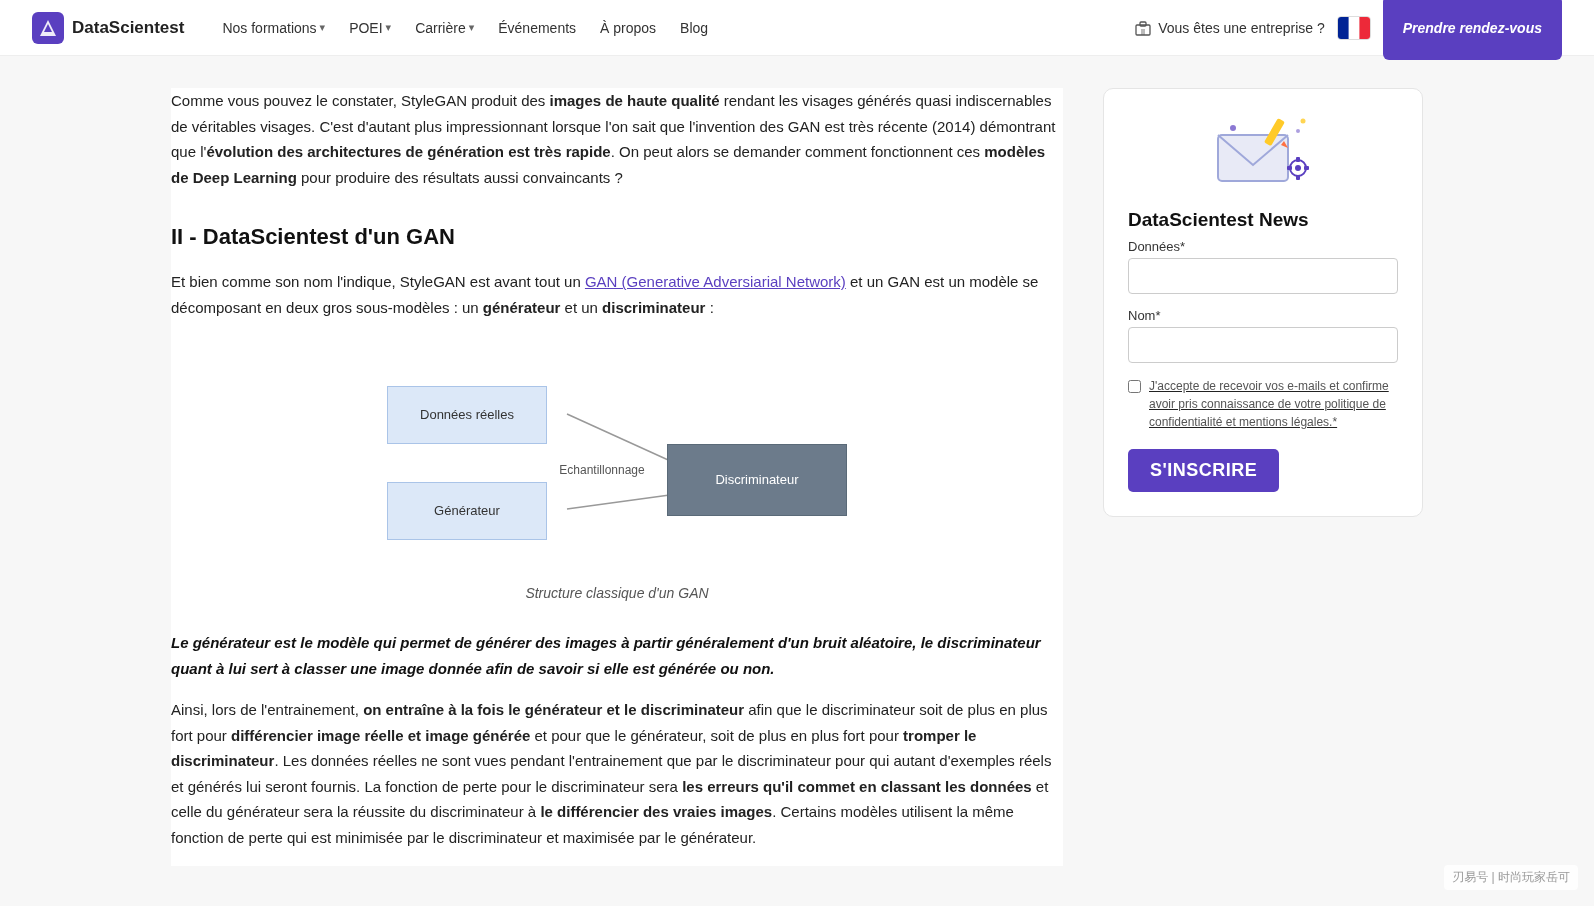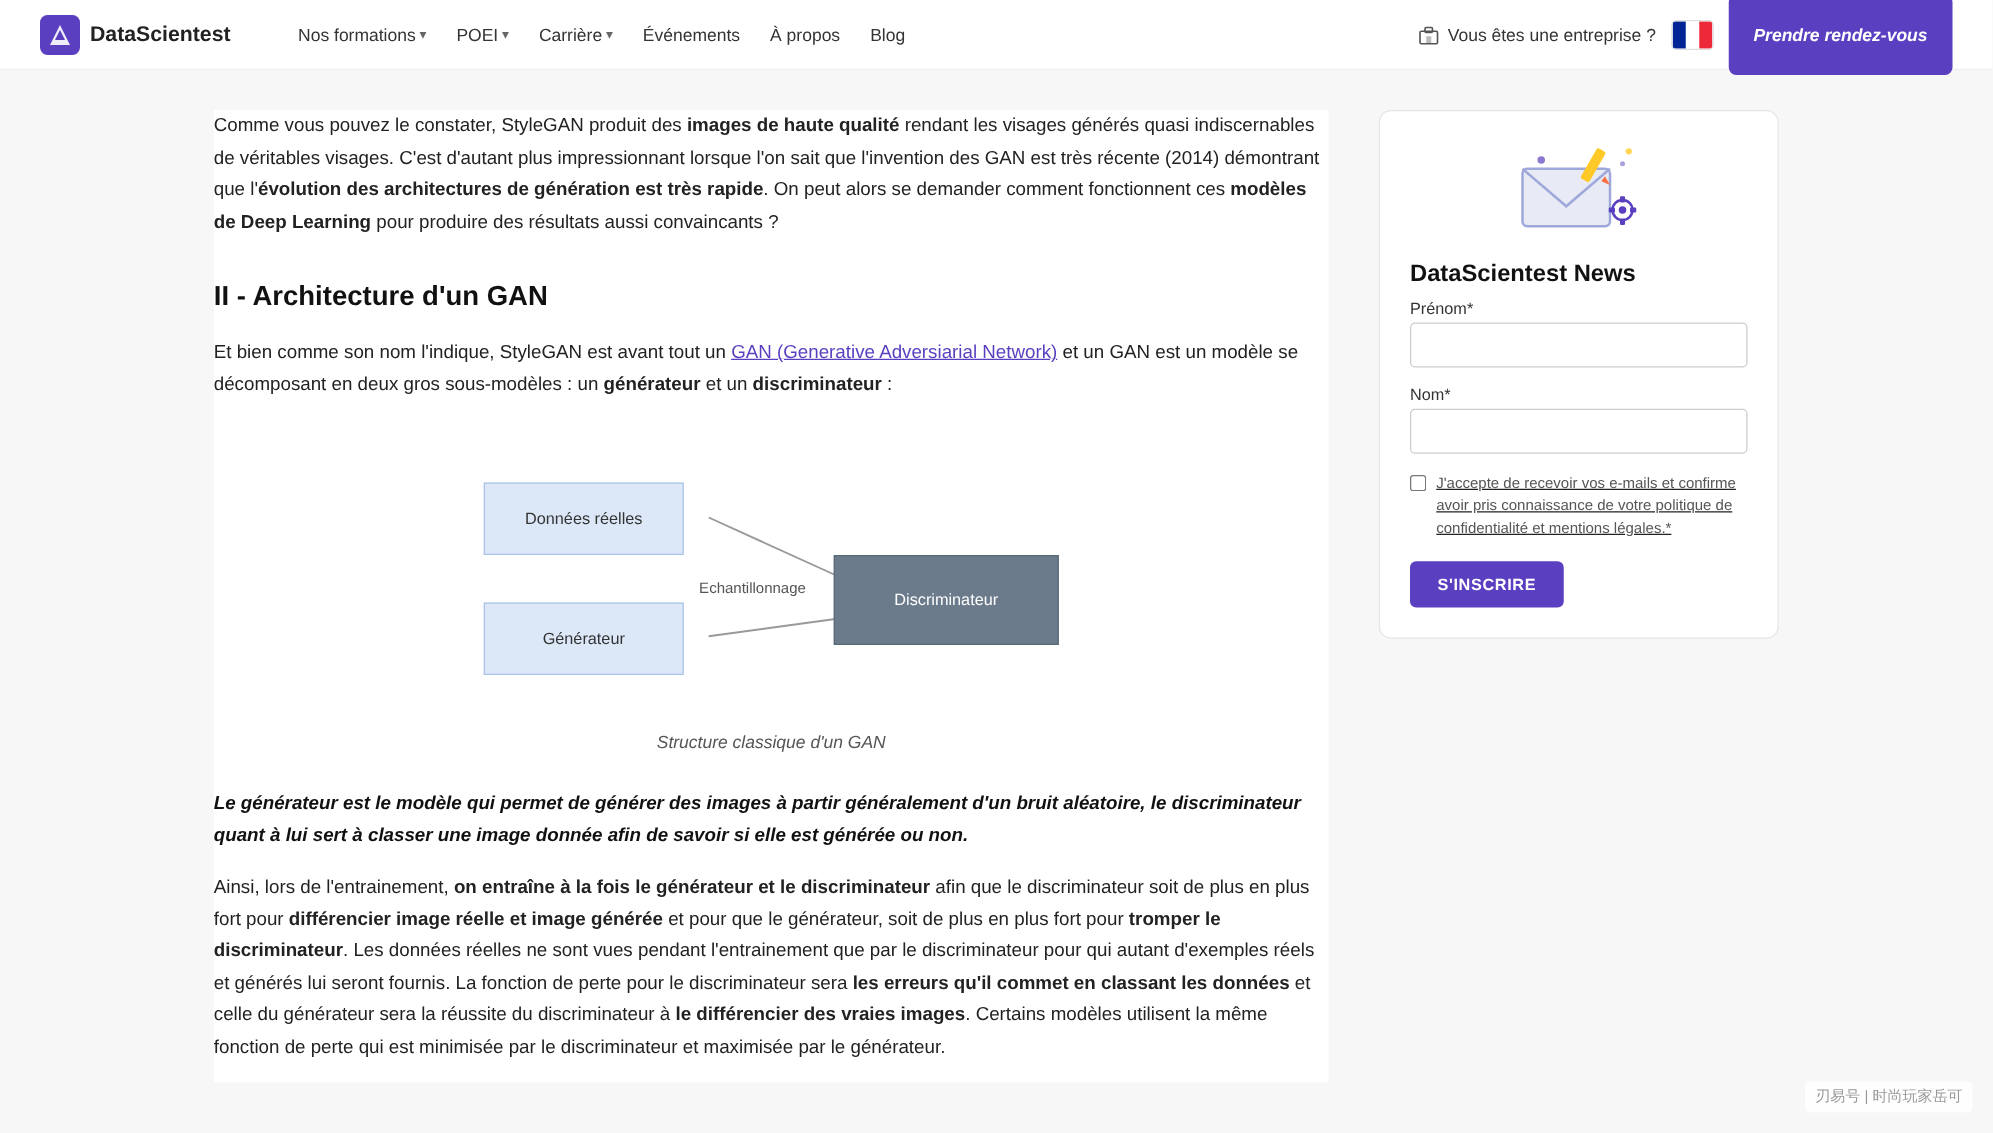--- a/index.html
+++ b/index.html
@@ -4,21 +4,21 @@
   <style>
     * { box-sizing: border-box; margin: 0; padding: 0; }
     body { font-family: 'Segoe UI', Arial, sans-serif; font-size: 15px; color: #222; background: #f7f7f7; }
 
     
     .navbar {
       display: flex; align-items: center; justify-content: space-between;
       background: #fff; padding: 0 32px; height: 56px;
       border-bottom: 1px solid #eee; position: sticky; top: 0; z-index: 100;
     }
-    .navbar-left { display: flex; align-items: center; gap: 44px; }
+    .navbar-left { display: flex; align-items: center; gap: 28px; }
     .logo { display: flex; align-items: center; gap: 8px; font-weight: 700; font-size: 17px; color: #222; text-decoration: none; }
     .logo-icon { width: 32px; height: 32px; }
     .nav-links { display: flex; align-items: center; gap: 4px; }
     .nav-item {
       display: flex; align-items: center; gap: 3px;
       padding: 6px 10px; font-size: 14px; color: #333; cursor: pointer;
       border-radius: 4px; white-space: nowrap;
     }
     .nav-item .chevron { font-size: 11px; color: #666; }
     .navbar-right { display: flex; align-items: center; gap: 12px; }
@@ -73,21 +73,21 @@
     .form-label { font-size: 13px; color: #333; margin-bottom: 4px; display: block; font-weight: 500; }
     .form-input {
       width: 100%; border: 1px solid #ccc; border-radius: 4px;
       padding: 9px 10px; font-size: 14px; color: #222; outline: none;
     }
     .checkbox-row { display: flex; align-items: flex-start; gap: 8px; margin-bottom: 18px; text-decoration: underline; }
     .checkbox-row input[type=checkbox] { margin-top: 3px; flex-shrink: 0; }
     .checkbox-label { font-size: 12px; color: #555; line-height: 1.5; }
     .subscribe-btn {
       background: #5a3fc0; color: #fff; border: none; border-radius: 5px;
-      padding: 11px 22px; font-size: 13px; font-weight: 700; cursor: pointer;
+      padding: 11px 22px; font-size: 18px; font-weight: 700; cursor: pointer;
       letter-spacing: 0.5px;
     }
 
     
     .newsletter-svg-icon { width: 110px; height: 80px; }
 
     
     .watermark {
       position: fixed; bottom: 16px; right: 16px;
       font-size: 12px; color: #999; background: rgba(255,255,255,0.85);
@@ -153,21 +153,21 @@
 
 <div class="page-wrapper">
 
   <main class="main-content">
     <div class="article-body">
 
       <p>
         Comme vous pouvez le constater, StyleGAN produit des <strong>images de haute qualité</strong> rendant les visages générés quasi indiscernables de véritables visages. C'est d'autant plus impressionnant lorsque l'on sait que l'invention des GAN est très récente (2014) démontrant que l'<strong>évolution des architectures de génération est très rapide</strong>. On peut alors se demander comment fonctionnent ces <strong>modèles de Deep Learning</strong> pour produire des résultats aussi convaincants ?
       </p>
 
-      <h2 class="section-title">II - Architecture d'un GAN</h2>
+      <h2 class="section-title">II - DataScientest d'un GAN</h2>
 
       <p>
         Et bien comme son nom l'indique, StyleGAN est avant tout un
         <a href="#">GAN (Generative Adversiarial Network)</a>
         et un GAN est un modèle se décomposant en deux gros sous-modèles : un <strong>générateur</strong> et un <strong>discriminateur</strong> :
       </p>
 
       <div class="figure-container">
         <div style="position:relative; width:500px; height:230px; margin:0 auto;">
 
@@ -235,21 +235,21 @@
           <rect x="88" y="62" width="4" height="5" rx="1" fill="#5a3fc0"></rect>
           <rect x="79" y="53" width="5" height="4" rx="1" fill="#5a3fc0"></rect>
           <rect x="96" y="53" width="5" height="4" rx="1" fill="#5a3fc0"></rect>
         </svg>
       </div>
 
       <div class="sidebar-card-title">DataScientest News</div>
 
       
       <div class="form-group">
-        <label class="form-label">Prénom*</label>
+        <label class="form-label">Données*</label>
         <input class="form-input" type="text" placeholder="" style="">
       </div>
 
       <div class="form-group">
         <label class="form-label">Nom*</label>
         <input class="form-input" type="text" placeholder="" style="">
       </div>
 
 
       <div class="checkbox-row">

